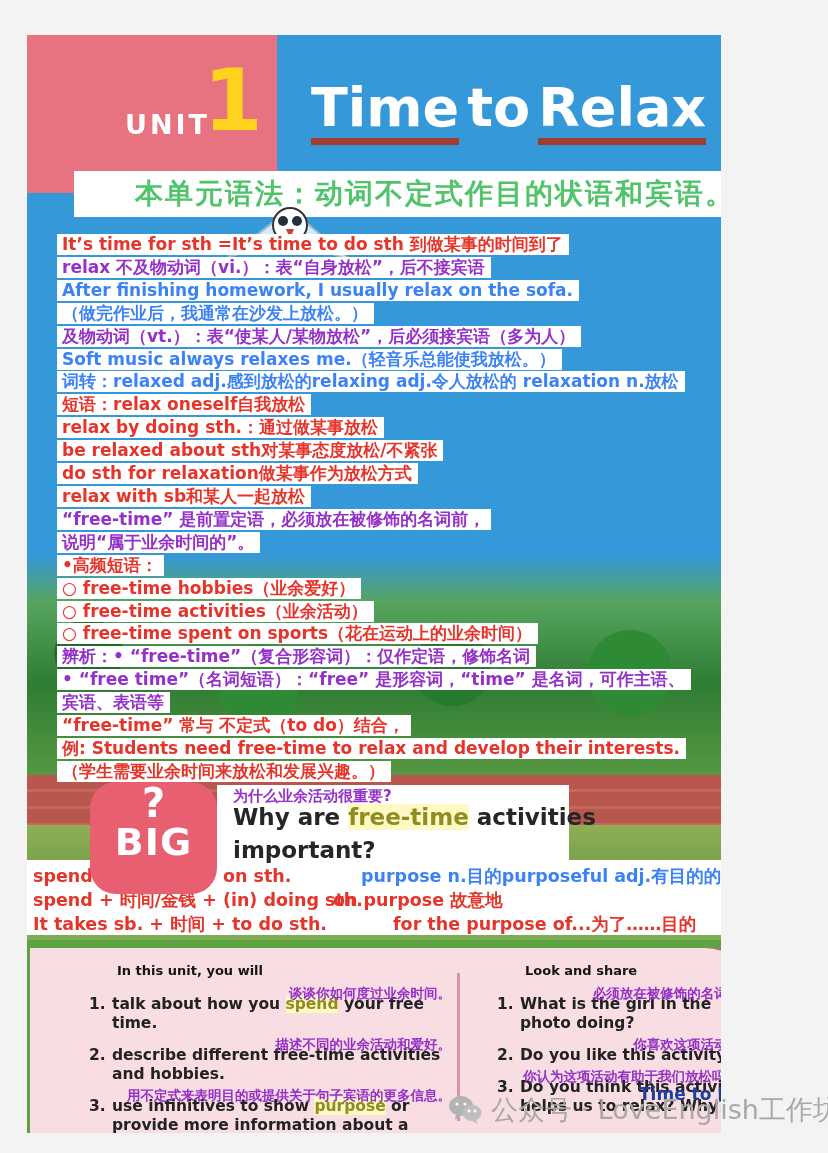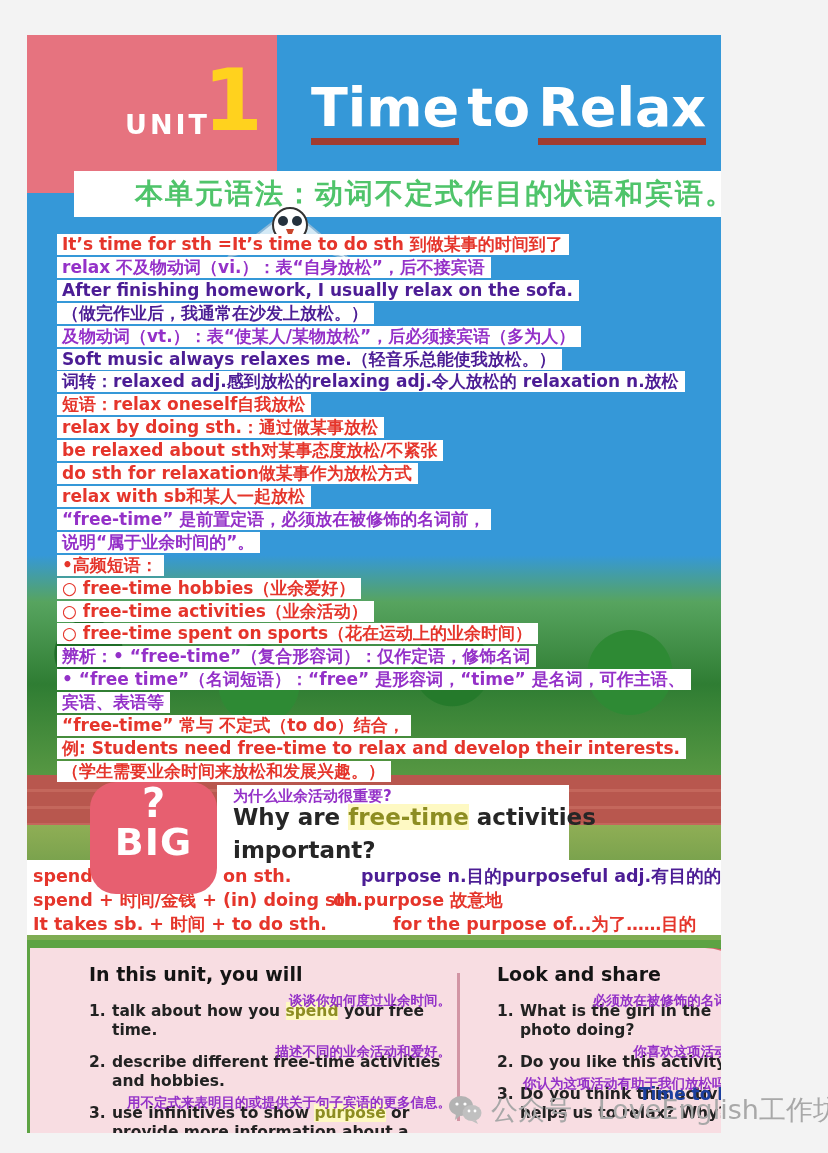--- a/index.html
+++ b/index.html
@@ -34,21 +34,21 @@
     display:flex;align-items:center;justify-content:center;
     font-size:28px;font-weight:bold;color:#4fc46a;letter-spacing:2px;white-space:nowrap;}
 
   
   .kite{position:absolute;left:195px;top:160px;z-index:1;}
 
   
   .notes{position:absolute;left:30px;top:198px;z-index:2;font-size:17px;font-weight:bold;}
   .note-line{line-height:22.9px;white-space:nowrap;}
   .chip{background:#ffffff;padding:0 6px 1px 5px;}
-  .c-red{color:#e5352b;} .c-purple{color:#9431c8;} .c-blue{color:#4c1d95;text-align:center;}
+  .c-red{color:#e5352b;} .c-purple{color:#9431c8;} .c-blue{color:#3b82f6;text-align:center;}
 
   
   .q-box{position:absolute;left:190px;top:750px;width:352px;height:102px;background:#fff;z-index:2;}
   .q-ann{position:absolute;left:206px;top:752px;z-index:3;font-size:15px;font-weight:bold;color:#9431c8;white-space:nowrap;}
   .q-line1{position:absolute;left:206px;top:769px;z-index:3;font-size:23px;font-weight:800;color:#262626;white-space:nowrap;}
   .q-line2{position:absolute;left:206px;top:802px;z-index:3;font-size:23px;font-weight:800;color:#262626;}
   .hl{background:#fef9c3;color:#8d8d22;}
   .big-badge{position:absolute;left:63px;top:747px;width:127px;height:112px;background:#e75f70;
     border-radius:26px;z-index:3;display:flex;flex-direction:column;align-items:center;justify-content:flex-start;}
   .big-qmark{color:#ffffff;font-size:40px;font-weight:bold;line-height:38px;margin-top:2px;}
@@ -67,21 +67,21 @@
       radial-gradient(circle at 30% 20%, #2f8f2f 0 14px, transparent 15px),
       radial-gradient(circle at 70% 50%, #55c455 0 12px, transparent 13px),
       radial-gradient(circle at 40% 80%, #2f8f2f 0 13px, transparent 14px),
       #3da33d;}
   .panel-red{position:absolute;left:3px;top:913px;width:737px;height:185px;background:#df626c;border-top-right-radius:56px;}
   .panel-pink{position:absolute;left:3px;top:913px;width:721px;height:185px;background:#f8dde2;border-top-right-radius:46px;}
   .panel-divider{position:absolute;left:430px;top:938px;width:3px;height:148px;background:#d295a4;}
 
   .goals{position:absolute;left:62px;top:928px;width:362px;z-index:4;}
   .looks{position:absolute;left:470px;top:928px;width:252px;z-index:4;}
-  .sec-title{font-size:19px;font-weight:bold;color:#141414;margin-bottom:8px;}
+  .sec-title{font-size:13px;font-weight:bold;color:#141414;margin-bottom:8px;margin-left:28px;}
   .ann{color:#9431c8;font-size:13.5px;font-weight:bold;line-height:14px;margin:0 0 -5px 26px;position:relative;z-index:5;white-space:nowrap;text-align:right;}
   .item{display:flex;font-size:15.5px;font-weight:bold;color:#222;line-height:19px;margin-bottom:4px;}
   .item .num{width:23px;flex:none;}
 
   .page-footer{position:absolute;left:612px;top:1046px;display:flex;align-items:center;gap:24px;z-index:5;}
   .pf-label{color:#1c3f9e;font-size:17px;font-weight:bold;white-space:nowrap;}
   .pf-badge{width:38px;height:26px;border-radius:50%;background:#1c3f9e;color:#fff;font-size:14px;font-weight:bold;
     display:flex;align-items:center;justify-content:center;}
 
   .watermark{position:absolute;left:448px;top:1092px;display:flex;align-items:center;gap:9px;

